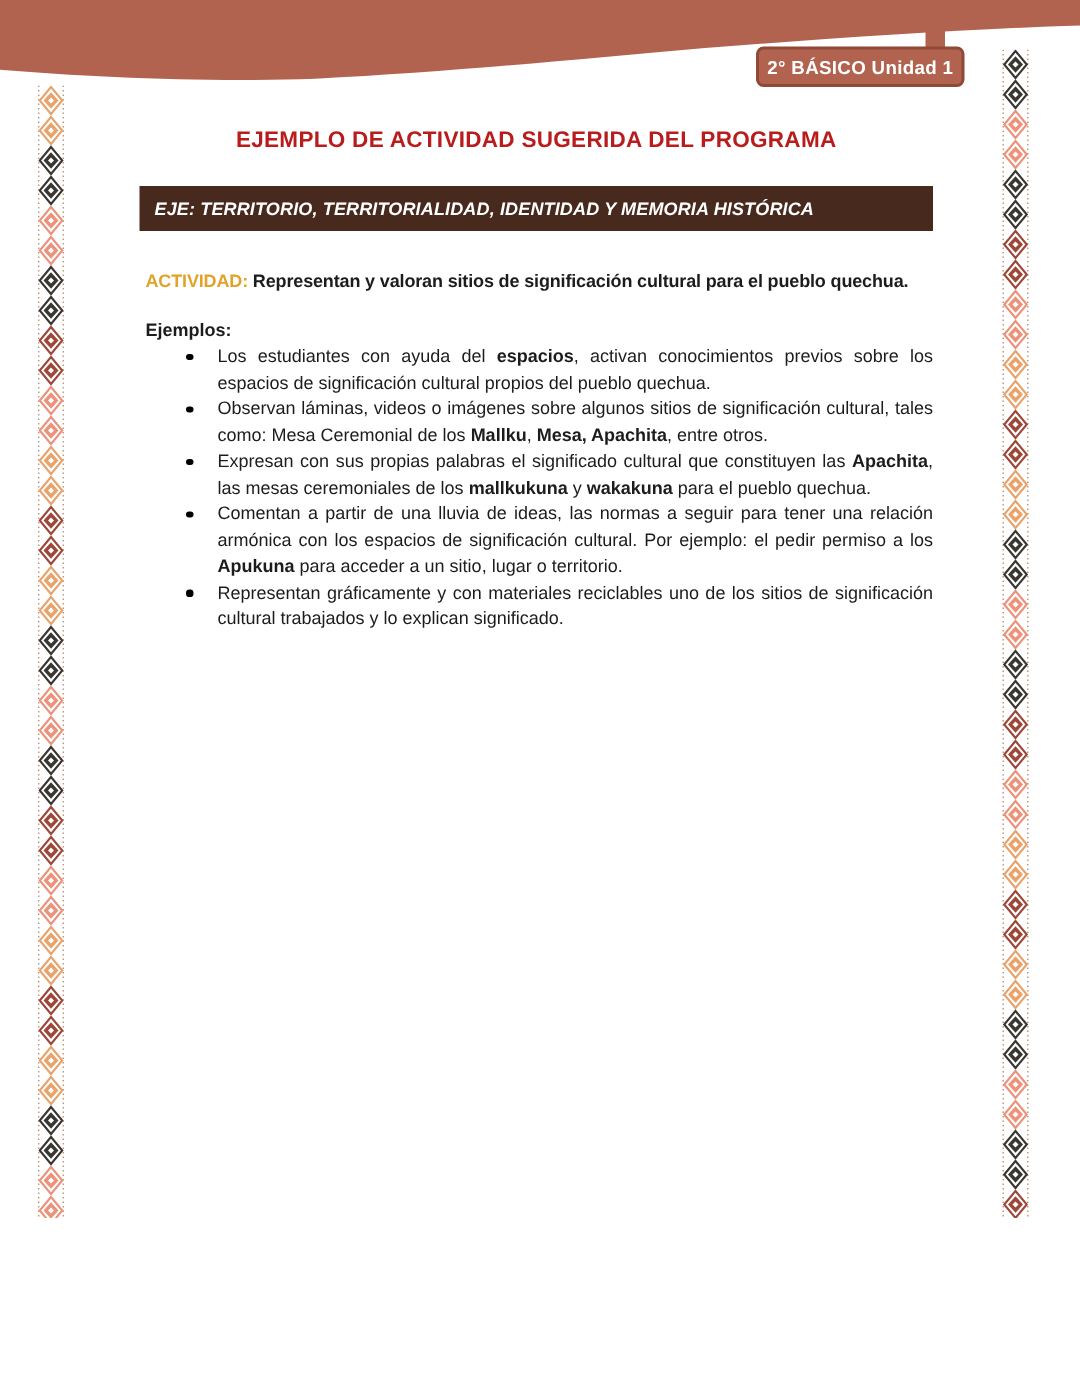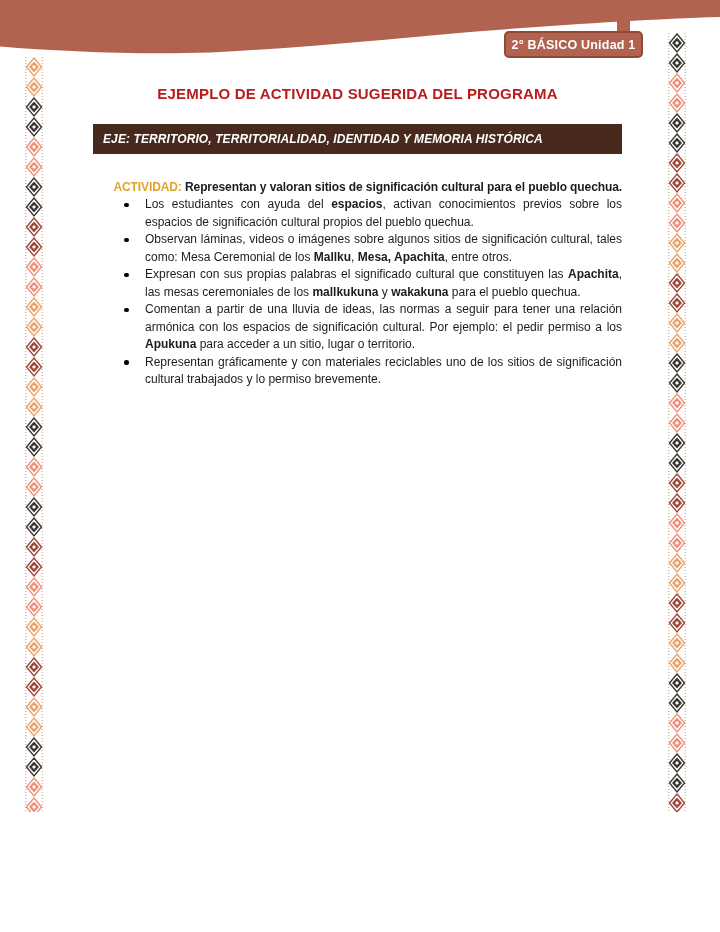--- a/index.html
+++ b/index.html
@@ -24,21 +24,21 @@
   }
   .strip{position:absolute;display:block;}
   .strip-left{left:25px;top:57px;}
   .strip-right{left:668px;top:33px;}
   .content{position:absolute;left:93px;top:85px;width:529px;}
   .title{margin:0;font-size:15px;font-weight:bold;text-align:center;color:#b91c1c;letter-spacing:0.2px;}
   .eje-bar{
     margin-top:22px;background:var(--eje);color:#ffffff;font-weight:bold;font-size:12px;
     height:30px;display:flex;align-items:center;padding:0 10px;box-sizing:border-box;letter-spacing:0.1px;font-style:italic;
   }
-  .activity{margin:26px 0 0 4px;font-size:12px;font-weight:bold;color:var(--ink);letter-spacing:-0.1px;text-align:right;}
+  .activity{margin:26px 0 0 4px;font-size:12px;font-weight:bold;color:var(--ink);letter-spacing:-0.1px;}
   .act-label{color:var(--gold);}
   .examples-heading{margin:19px 0 0 4px;font-size:12px;font-weight:bold;}
   .examples-list{margin:2px 0 0 4px;padding:0;list-style:none;}
   .examples-list li{
     position:relative;padding-left:48px;font-size:12px;line-height:17.5px;
     text-align:justify;color:var(--ink);
   }
   .examples-list li::before{
     content:"";position:absolute;left:27px;top:6.6px;width:4.5px;height:4.5px;border-radius:50%;background:#000;
   }
@@ -303,27 +303,28 @@
 
   <div class="content">
     <h1 class="title">EJEMPLO DE ACTIVIDAD SUGERIDA DEL PROGRAMA</h1>
 
     <div class="eje-bar">
       <span>EJE: TERRITORIO, TERRITORIALIDAD, IDENTIDAD Y MEMORIA HISTÓRICA</span>
     </div>
 
     <p class="activity"><span class="act-label">ACTIVIDAD:</span><span> Representan y valoran sitios de significación cultural para el pueblo quechua.</span></p>
 
+    <p class="examples-heading">Ejemplos:</p>
 
     <ul class="examples-list" id="examples-list">
         <li><span>Los estudiantes con ayuda del </span><b>espacios</b><span>, activan conocimientos previos sobre los espacios de significación cultural propios del pueblo quechua.</span></li>
         <li><span>Observan láminas, videos o imágenes sobre algunos sitios de significación cultural, tales como: Mesa Ceremonial de los </span><b>Mallku</b><span>, </span><b>Mesa, Apachita</b><span>, entre otros.</span></li>
         <li><span>Expresan con sus propias palabras el significado cultural que constituyen las </span><b>Apachita</b><span>, las mesas ceremoniales de los </span><b>mallkukuna</b><span> y </span><b>wakakuna</b><span> para el pueblo quechua.</span></li>
         <li><span>Comentan a partir de una lluvia de ideas, las normas a seguir para tener una relación armónica con los espacios de significación cultural. Por ejemplo: el pedir permiso a los </span><b>Apukuna</b><span> para acceder a un sitio, lugar o territorio.</span></li>
-        <li><span>Representan gráficamente y con materiales reciclables uno de los sitios de significación cultural trabajados y lo permiso brevemente.</span></li>
+        <li><span>Representan gráficamente y con materiales reciclables uno de los sitios de significación cultural trabajados y lo explican significado.</span></li>
       </ul>
   </div>
 
   <svg class="bottom-band" width="720" height="125" viewBox="0 0 720 125" aria-hidden="true">
     <path d="M0,44 C60,49 100,51 140,49 C220,45 280,36 340,24 C390,14 430,11 470,12.5 C540,15 640,19 720,20 L720,125 L0,125 Z" fill="#b16350"></path>
     <g fill="#ffffff">
 
       <path d="M0,117 L40,109 L90,114 L150,111 L210,116 L270,109 L340,114 L410,110 L480,115 L550,110 L620,114 L670,109 L720,113 L720,125 L0,125 Z"></path>
 
       <g>

